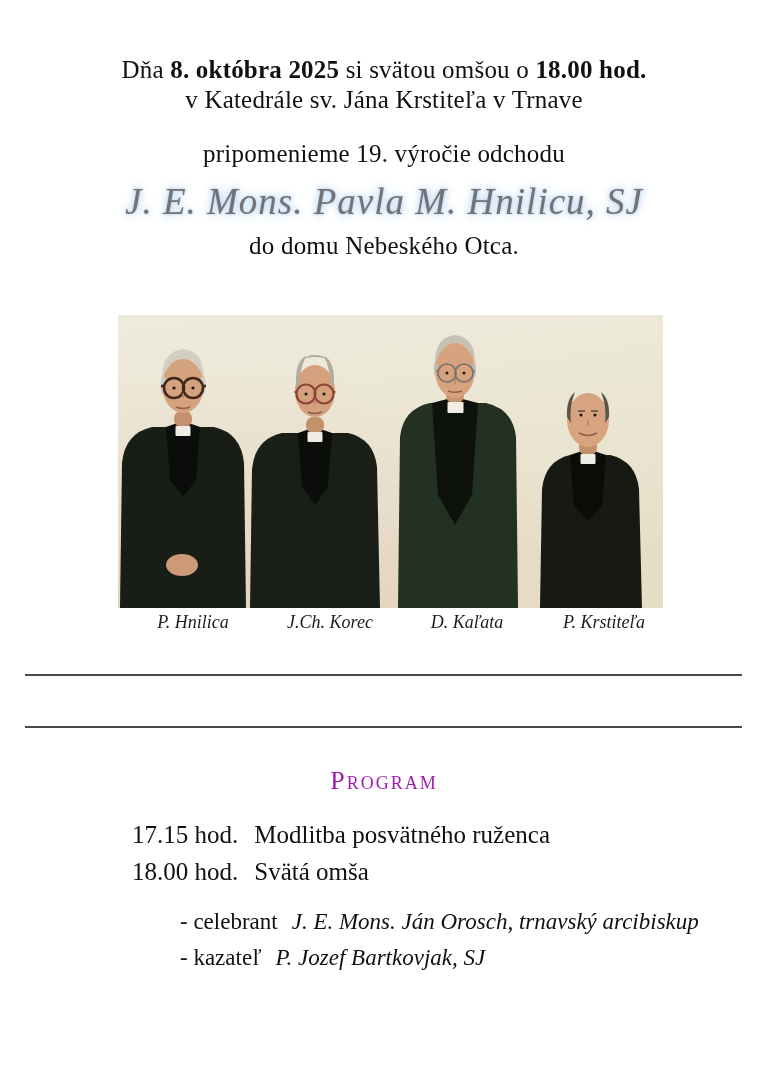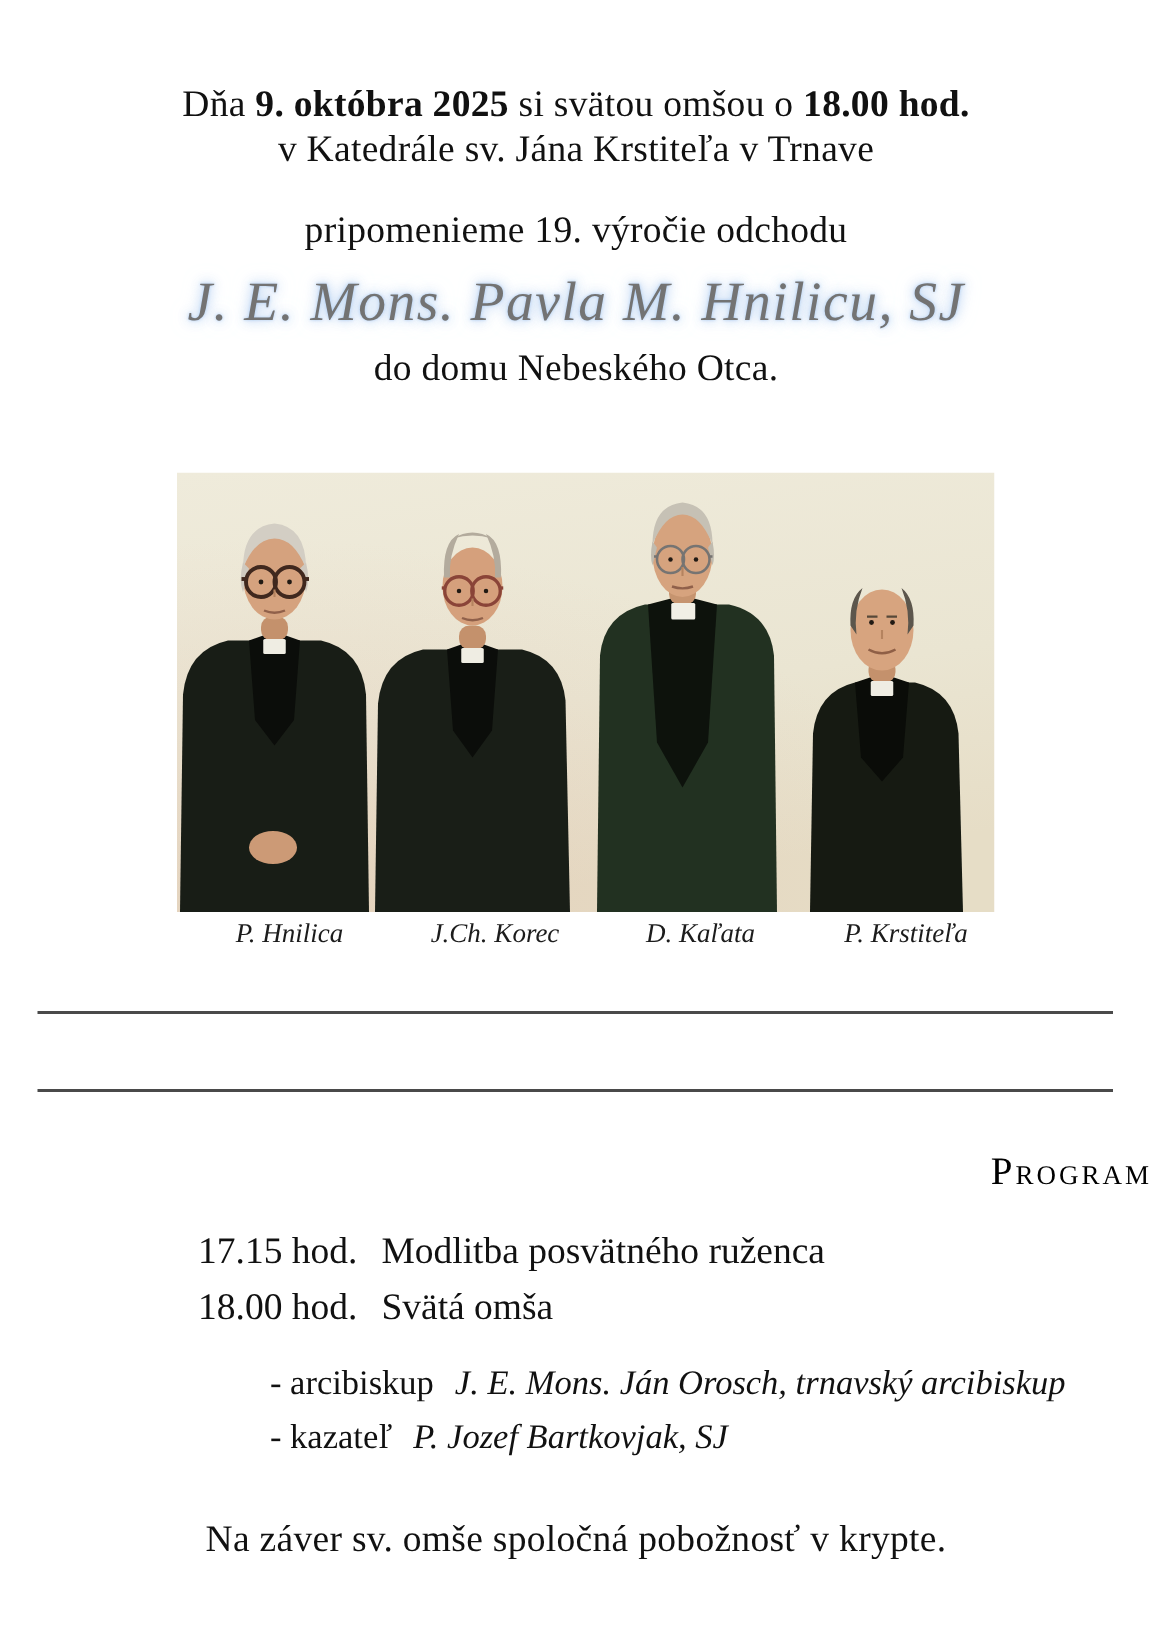--- a/index.html
+++ b/index.html
@@ -48,39 +48,38 @@
     letter-spacing:2px;
     text-shadow:0 0 2px rgba(168,200,240,.95), 0 0 6px rgba(175,205,240,.8);
     white-space:nowrap;
   }
   
   .program-heading{
     top:766px;
     font-size:26px;
     font-variant:small-caps;
     letter-spacing:2px;
-    color:#000000;
-    text-align:right;
+    color:#a21caf;
   }
   .program-item{left:132px;font-size:25px;white-space:nowrap;}
   .program-item .time{margin-right:16px;}
   .item-1{top:821px;}
   .item-2{top:858px;}
   .role-line{left:180px;font-size:23px;white-space:nowrap;}
   .role-line .role-value{font-style:italic;margin-left:14px;}
   .role-1{top:909px;}
   .role-2{top:945px;}
   .closing-line{top:1013px;font-size:25px;letter-spacing:.2px;}
 </style>
 </head>
 <body>
 
 <div class="page">
 
-  <div class="abs center intro-line" style="top:56px;"><span>Dňa </span><span class="bold">9. októbra 2025</span><span> si svätou omšou o </span><span class="bold">18.00 hod.</span></div>
+  <div class="abs center intro-line" style="top:56px;"><span>Dňa </span><span class="bold">8. októbra 2025</span><span> si svätou omšou o </span><span class="bold">18.00 hod.</span></div>
 
   <div class="abs center intro-line" style="top:86px;">v Katedrále sv. Jána Krstiteľa v Trnave</div>
 
   <div class="abs center intro-line" style="top:140px;">pripomenieme 19. výročie odchodu</div>
 
   <div class="abs center name-line" style="top:180px;">J. E. Mons. Pavla M. Hnilicu, SJ</div>
 
   <div class="abs center intro-line" style="top:232px;">do domu Nebeského Otca.</div>
 
   <div class="abs photo-frame">
@@ -191,19 +190,18 @@
 
   <div class="abs rule rule-1"></div>
   <div class="abs rule rule-2"></div>
 
   <div class="abs center program-heading">Program</div>
 
   <div class="abs program-item item-1"><span class="time">17.15 hod.</span><span class="label">Modlitba posvätného ruženca</span></div>
 
   <div class="abs program-item item-2"><span class="time">18.00 hod.</span><span class="label">Svätá omša</span></div>
 
-  <div class="abs role-line role-1"><span>- arcibiskup</span><span class="role-value">J. E. Mons. Ján Orosch, trnavský arcibiskup</span></div>
+  <div class="abs role-line role-1"><span>- celebrant</span><span class="role-value">J. E. Mons. Ján Orosch, trnavský arcibiskup</span></div>
 
   <div class="abs role-line role-2"><span>- kazateľ</span><span class="role-value">P. Jozef Bartkovjak, SJ</span></div>
 
-  <div class="abs center closing-line">Na záver sv. omše spoločná pobožnosť v krypte.</div>
 
 </div>
 
 </body></html>

